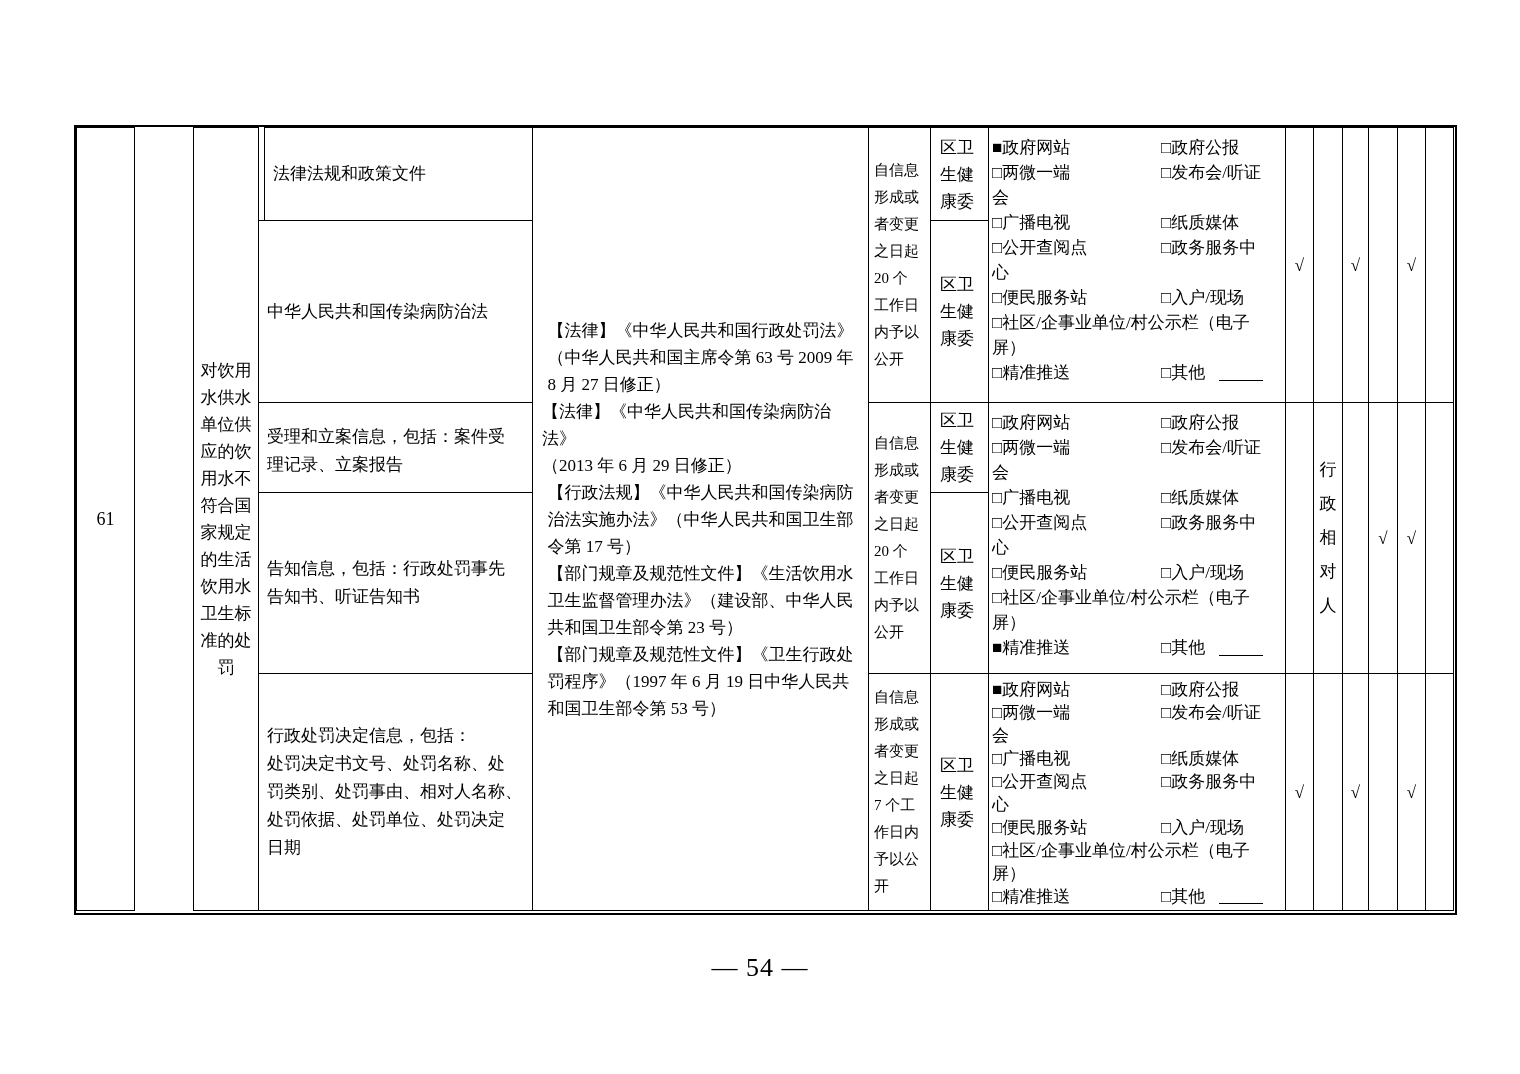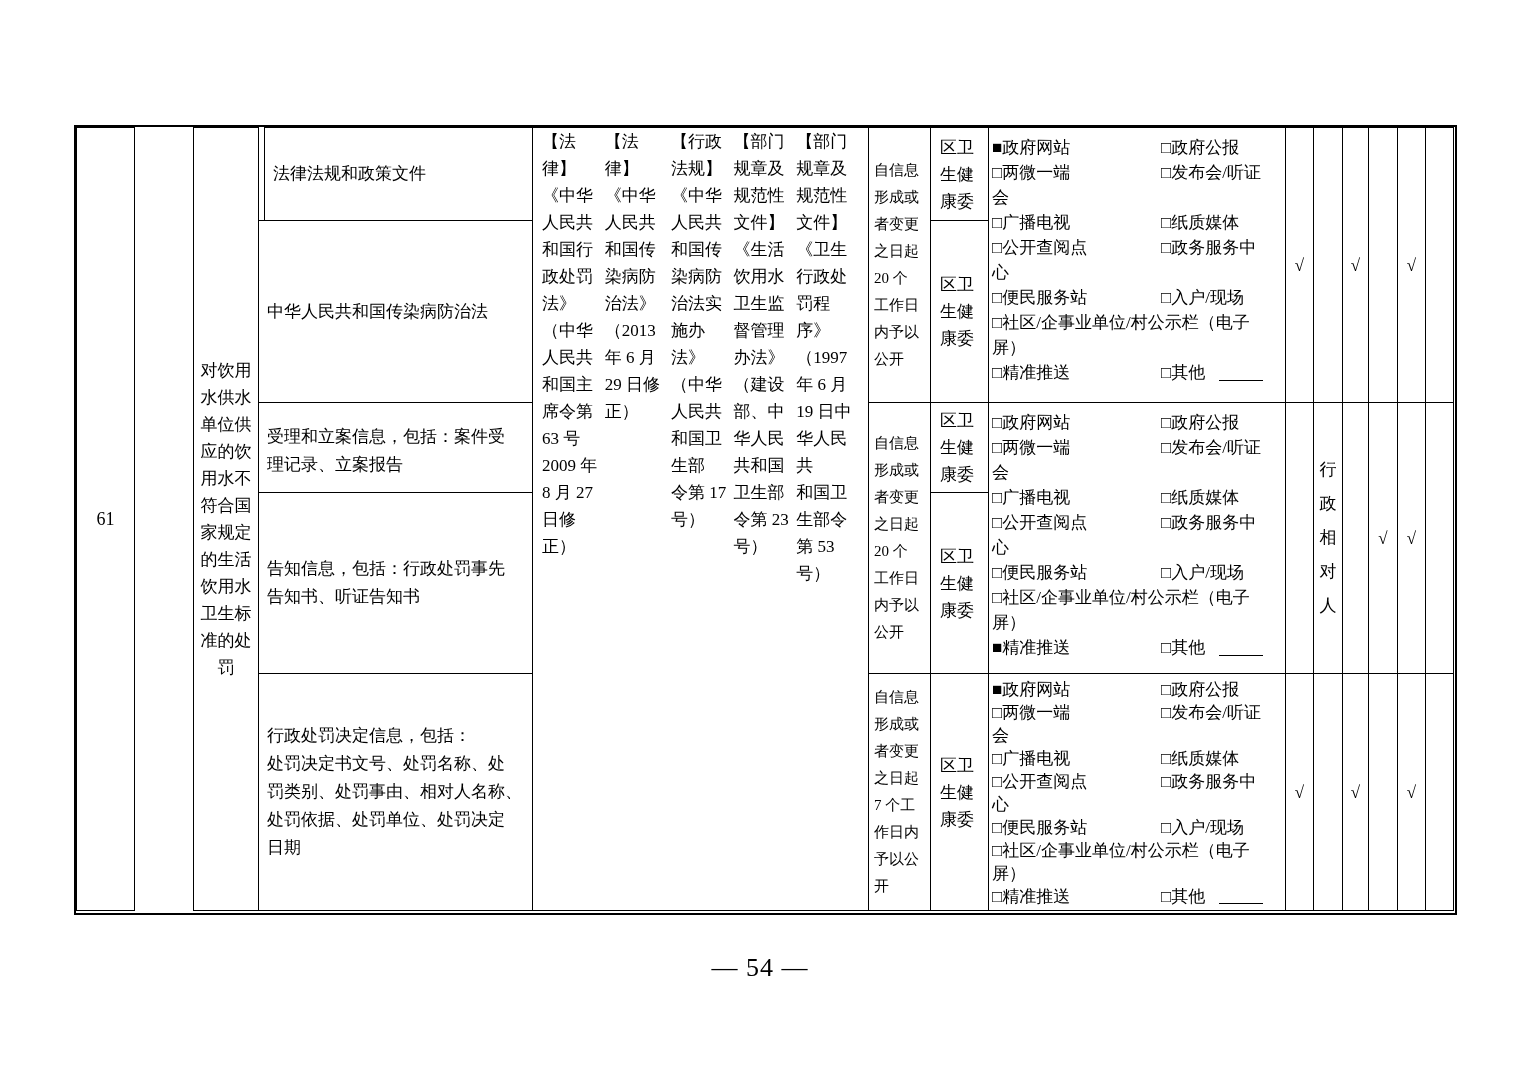--- a/index.html
+++ b/index.html
@@ -4,21 +4,21 @@
 <style>
   html,body{margin:0;padding:0;background:#ffffff;}
   .page{position:relative;width:1520px;height:1074px;background:#ffffff;overflow:hidden;
         font-family:"Liberation Serif","DejaVu Serif",serif;color:#000;}
   .tbl{position:absolute;left:76px;top:127px;width:1378px;height:785px;}
   .frame{position:absolute;left:74px;top:125px;width:1379px;height:786px;border:2px solid #000;pointer-events:none;}
   .cell{position:absolute;box-sizing:border-box;border:1px solid #000;background:#fff;
         font-size:17px;line-height:27px;overflow:hidden;}
   .c-center{display:flex;align-items:center;justify-content:center;text-align:center;}
   .c-vcenter{display:flex;align-items:center;text-align:left;}
-  .c-col{display:flex;flex-direction:row;justify-content:center;}
+  .c-col{display:flex;flex-direction:column;justify-content:center;align-items:center;}
   .prewrap{white-space:pre-line;}
   .item{padding:0 8px;line-height:28px;}
   .legal{padding:0 9px;}
   .legal p{margin:0;line-height:27px;}
   .dur{padding:0 5px;line-height:27px;font-size:15px;}
   .dept{padding:0 9px;line-height:27px;text-align:left;}
   .channels{padding:7px 0 8px 0;line-height:25px;}
   .channels.tight{padding-top:4px;line-height:23px;}
   .ch-line{position:relative;padding-left:3px;}
   .ch-right{position:absolute;left:172px;top:0;}

